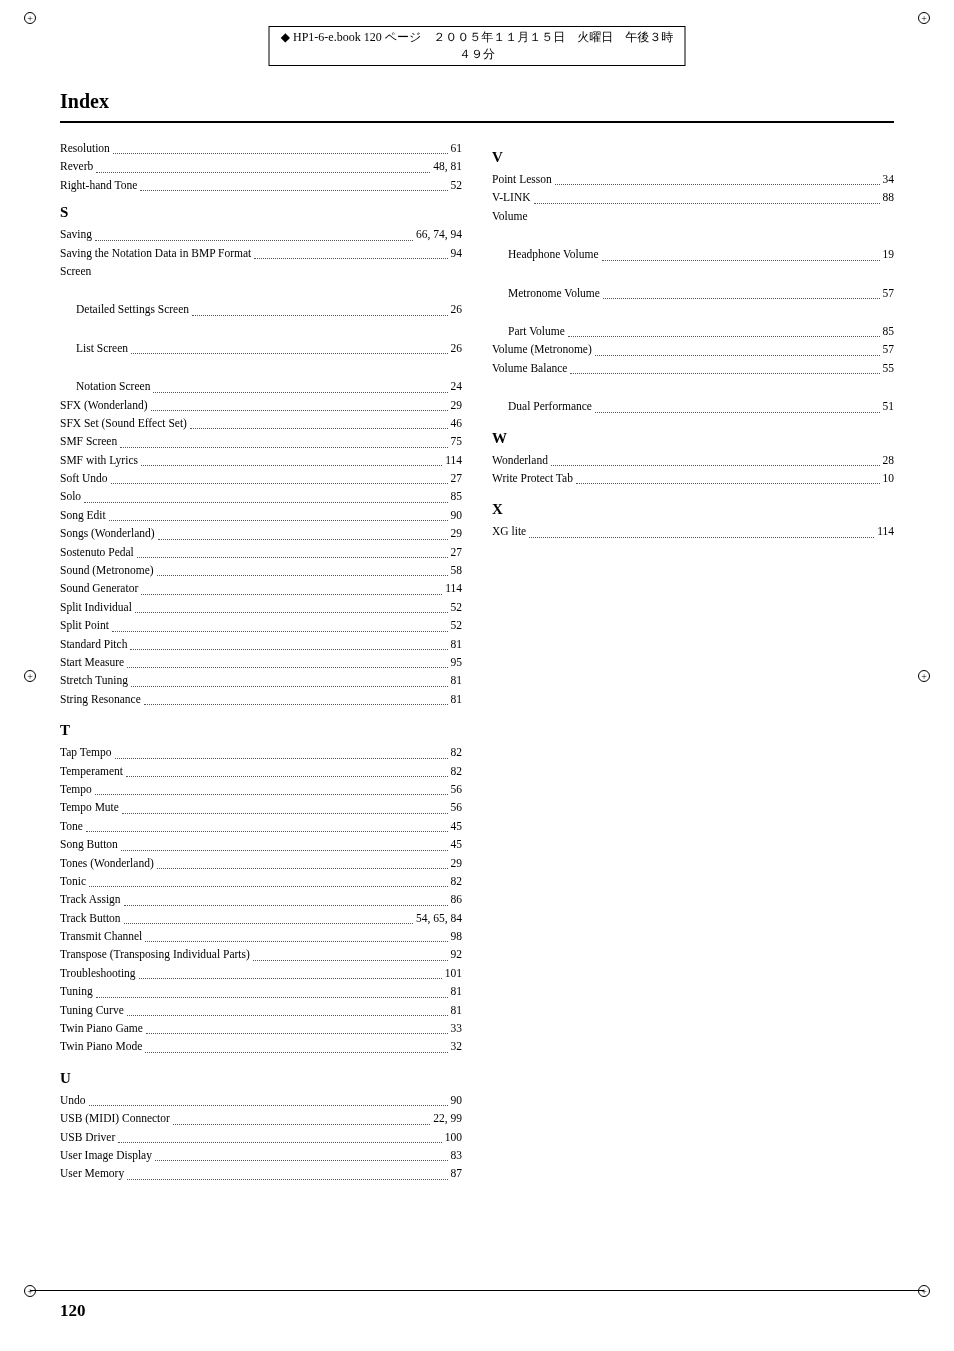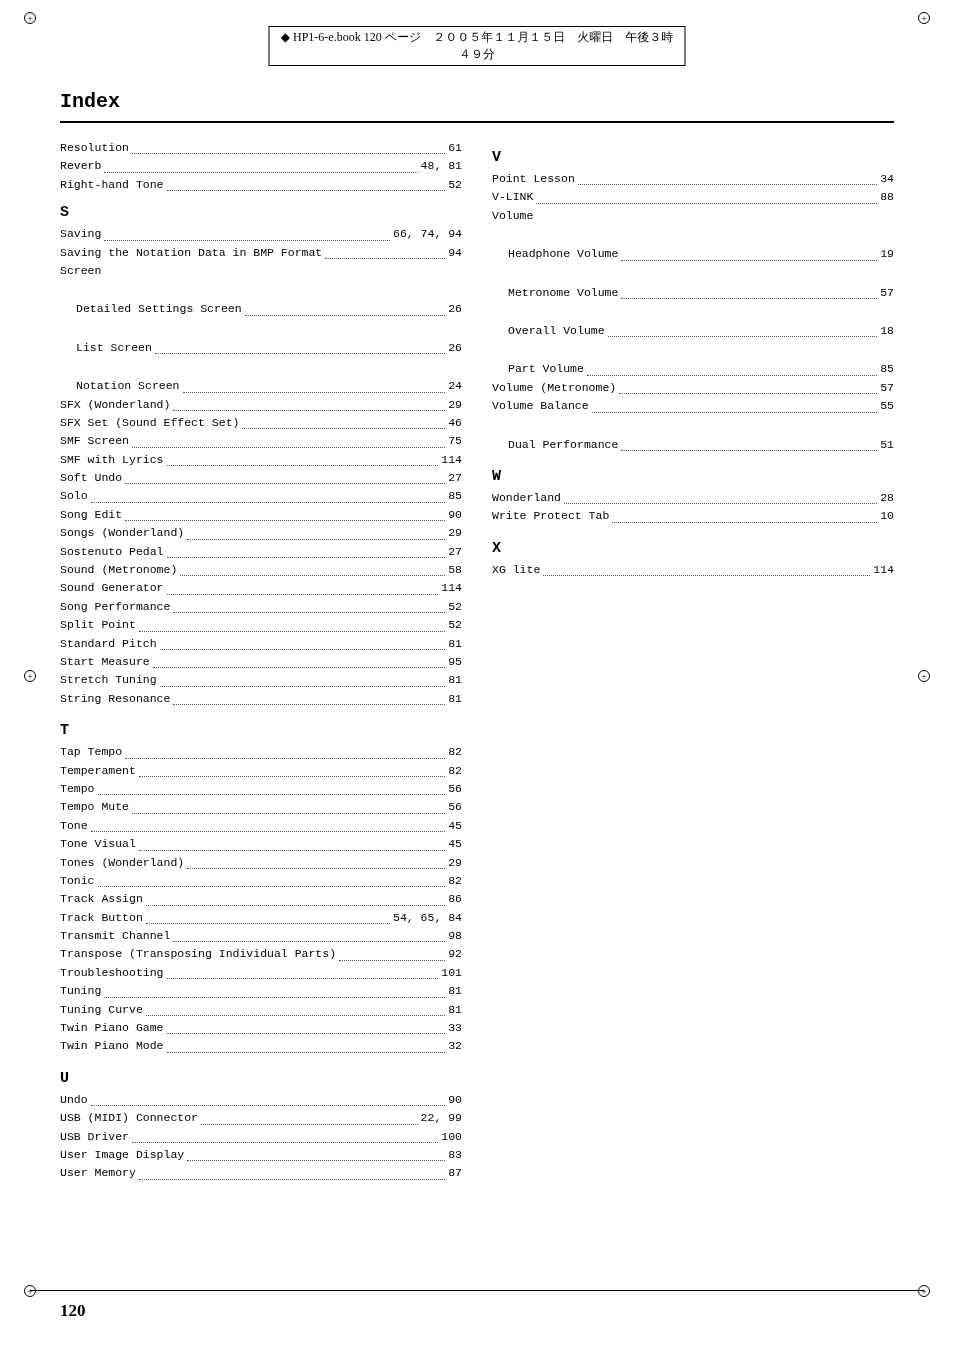--- a/index.html
+++ b/index.html
@@ -100,21 +100,20 @@
       width: fit-content;
       margin: 0 auto;
       left: 50%;
       transform: translateX(-50%);
     }
     
     .content {
       margin-top: 50px;
       display: flex;
       flex-direction: column;
-      font-family: Liberation Mono, monospace;
     }
     .page-title {
       font-size: 20px;
       font-weight: bold;
       margin-bottom: 8px;
     }
     .title-rule {
       border: none;
       border-top: 2px solid #000;
       margin-bottom: 16px;
@@ -288,21 +287,21 @@
               <span class="leader-name">Sound (Metronome)</span>
               <span class="leader-fill"></span>
               <span class="leader-page">58</span>
             </div>
             <div class="leader">
               <span class="leader-name">Sound Generator</span>
               <span class="leader-fill"></span>
               <span class="leader-page">114</span>
             </div>
             <div class="leader">
-              <span class="leader-name">Song Performance</span>
+              <span class="leader-name">Split Individual</span>
               <span class="leader-fill"></span>
               <span class="leader-page">52</span>
             </div>
             <div class="leader">
               <span class="leader-name">Split Point</span>
               <span class="leader-fill"></span>
               <span class="leader-page">52</span>
             </div>
             <div class="leader">
               <span class="leader-name">Standard Pitch</span>
@@ -347,21 +346,21 @@
               <span class="leader-name">Tempo Mute</span>
               <span class="leader-fill"></span>
               <span class="leader-page">56</span>
             </div>
             <div class="leader">
               <span class="leader-name">Tone</span>
               <span class="leader-fill"></span>
               <span class="leader-page">45</span>
             </div>
             <div class="leader">
-              <span class="leader-name">Tone Visual</span>
+              <span class="leader-name">Song Button</span>
               <span class="leader-fill"></span>
               <span class="leader-page">45</span>
             </div>
             <div class="leader">
               <span class="leader-name">Tones (Wonderland)</span>
               <span class="leader-fill"></span>
               <span class="leader-page">29</span>
             </div>
             <div class="leader">
               <span class="leader-name">Tonic</span>
@@ -464,25 +463,20 @@
             </div>
             <div class="leader sub-leader">
               <span class="leader-name">Headphone Volume</span>
               <span class="leader-fill"></span>
               <span class="leader-page">19</span>
             </div>
             <div class="leader sub-leader">
               <span class="leader-name">Metronome Volume</span>
               <span class="leader-fill"></span>
               <span class="leader-page">57</span>
-            </div>
-            <div class="leader sub-leader">
-              <span class="leader-name">Overall Volume</span>
-              <span class="leader-fill"></span>
-              <span class="leader-page">18</span>
             </div>
             <div class="leader sub-leader">
               <span class="leader-name">Part Volume</span>
               <span class="leader-fill"></span>
               <span class="leader-page">85</span>
             </div>
             <div class="leader">
               <span class="leader-name">Volume (Metronome)</span>
               <span class="leader-fill"></span>
               <span class="leader-page">57</span>

